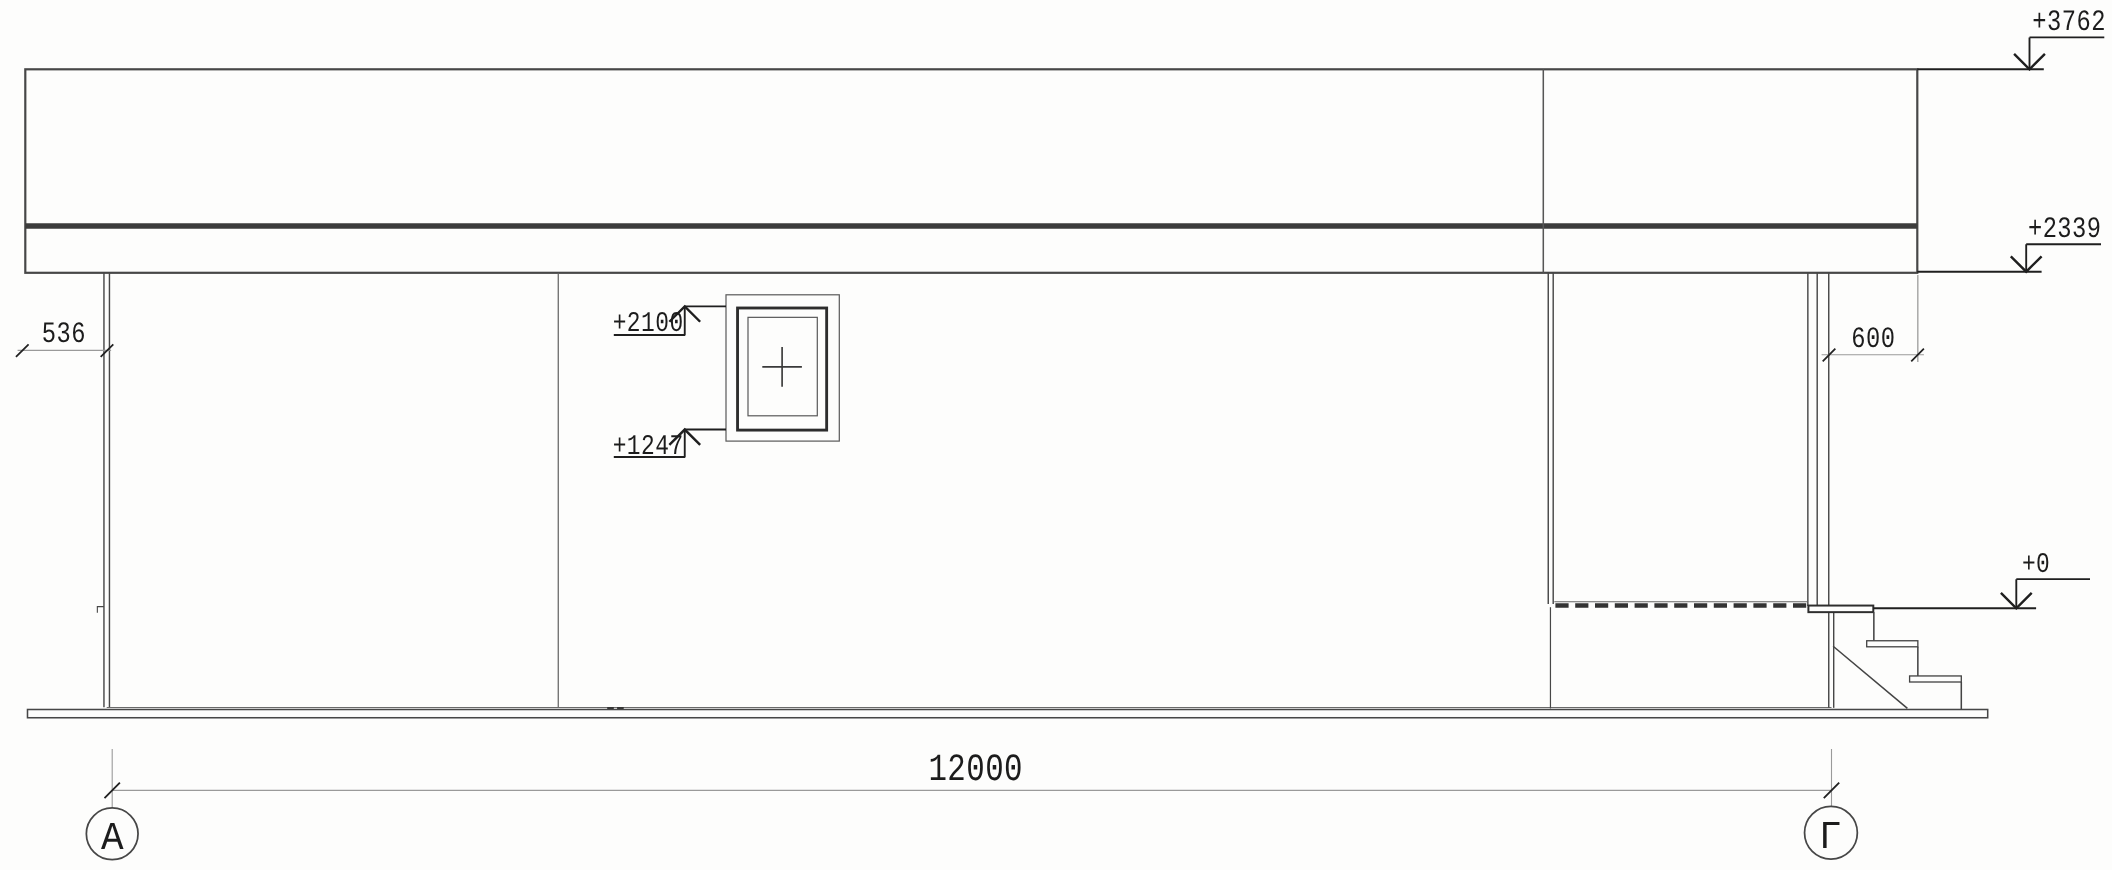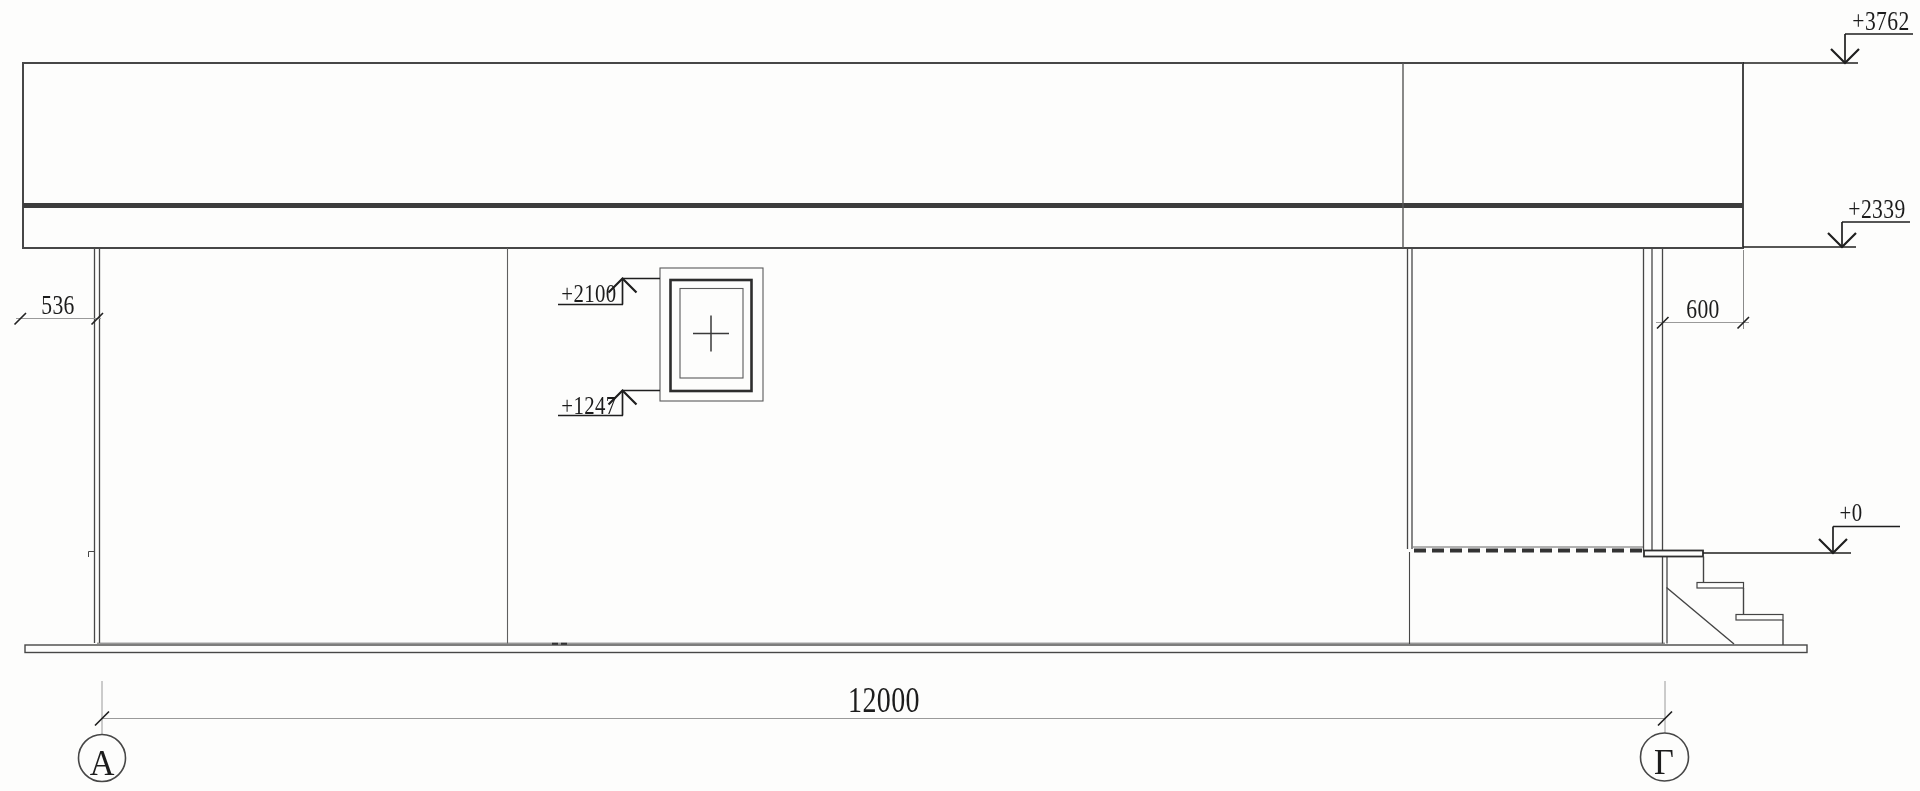--- a/index.html
+++ b/index.html
@@ -1,21 +1,21 @@
 <!DOCTYPE html>
 <html><head>
 <meta charset="utf-8">
 <style>
   html,body{margin:0;padding:0;background:#fff;}
   .canvas{
     position:relative;
     width:1920px;height:791px;
     background:#fdfdfc;
     overflow:hidden;
-    font-family:Liberation Serif, serif;
+    font-family:Liberation Mono, monospace;
   }
   .linework{position:absolute;left:0;top:0;}
   .lbl{
     position:absolute;
     color:#1c1c1c;
     white-space:nowrap;
     text-align:center;
     transform:scaleX(0.8);
     transform-origin:center;
     line-height:1;

